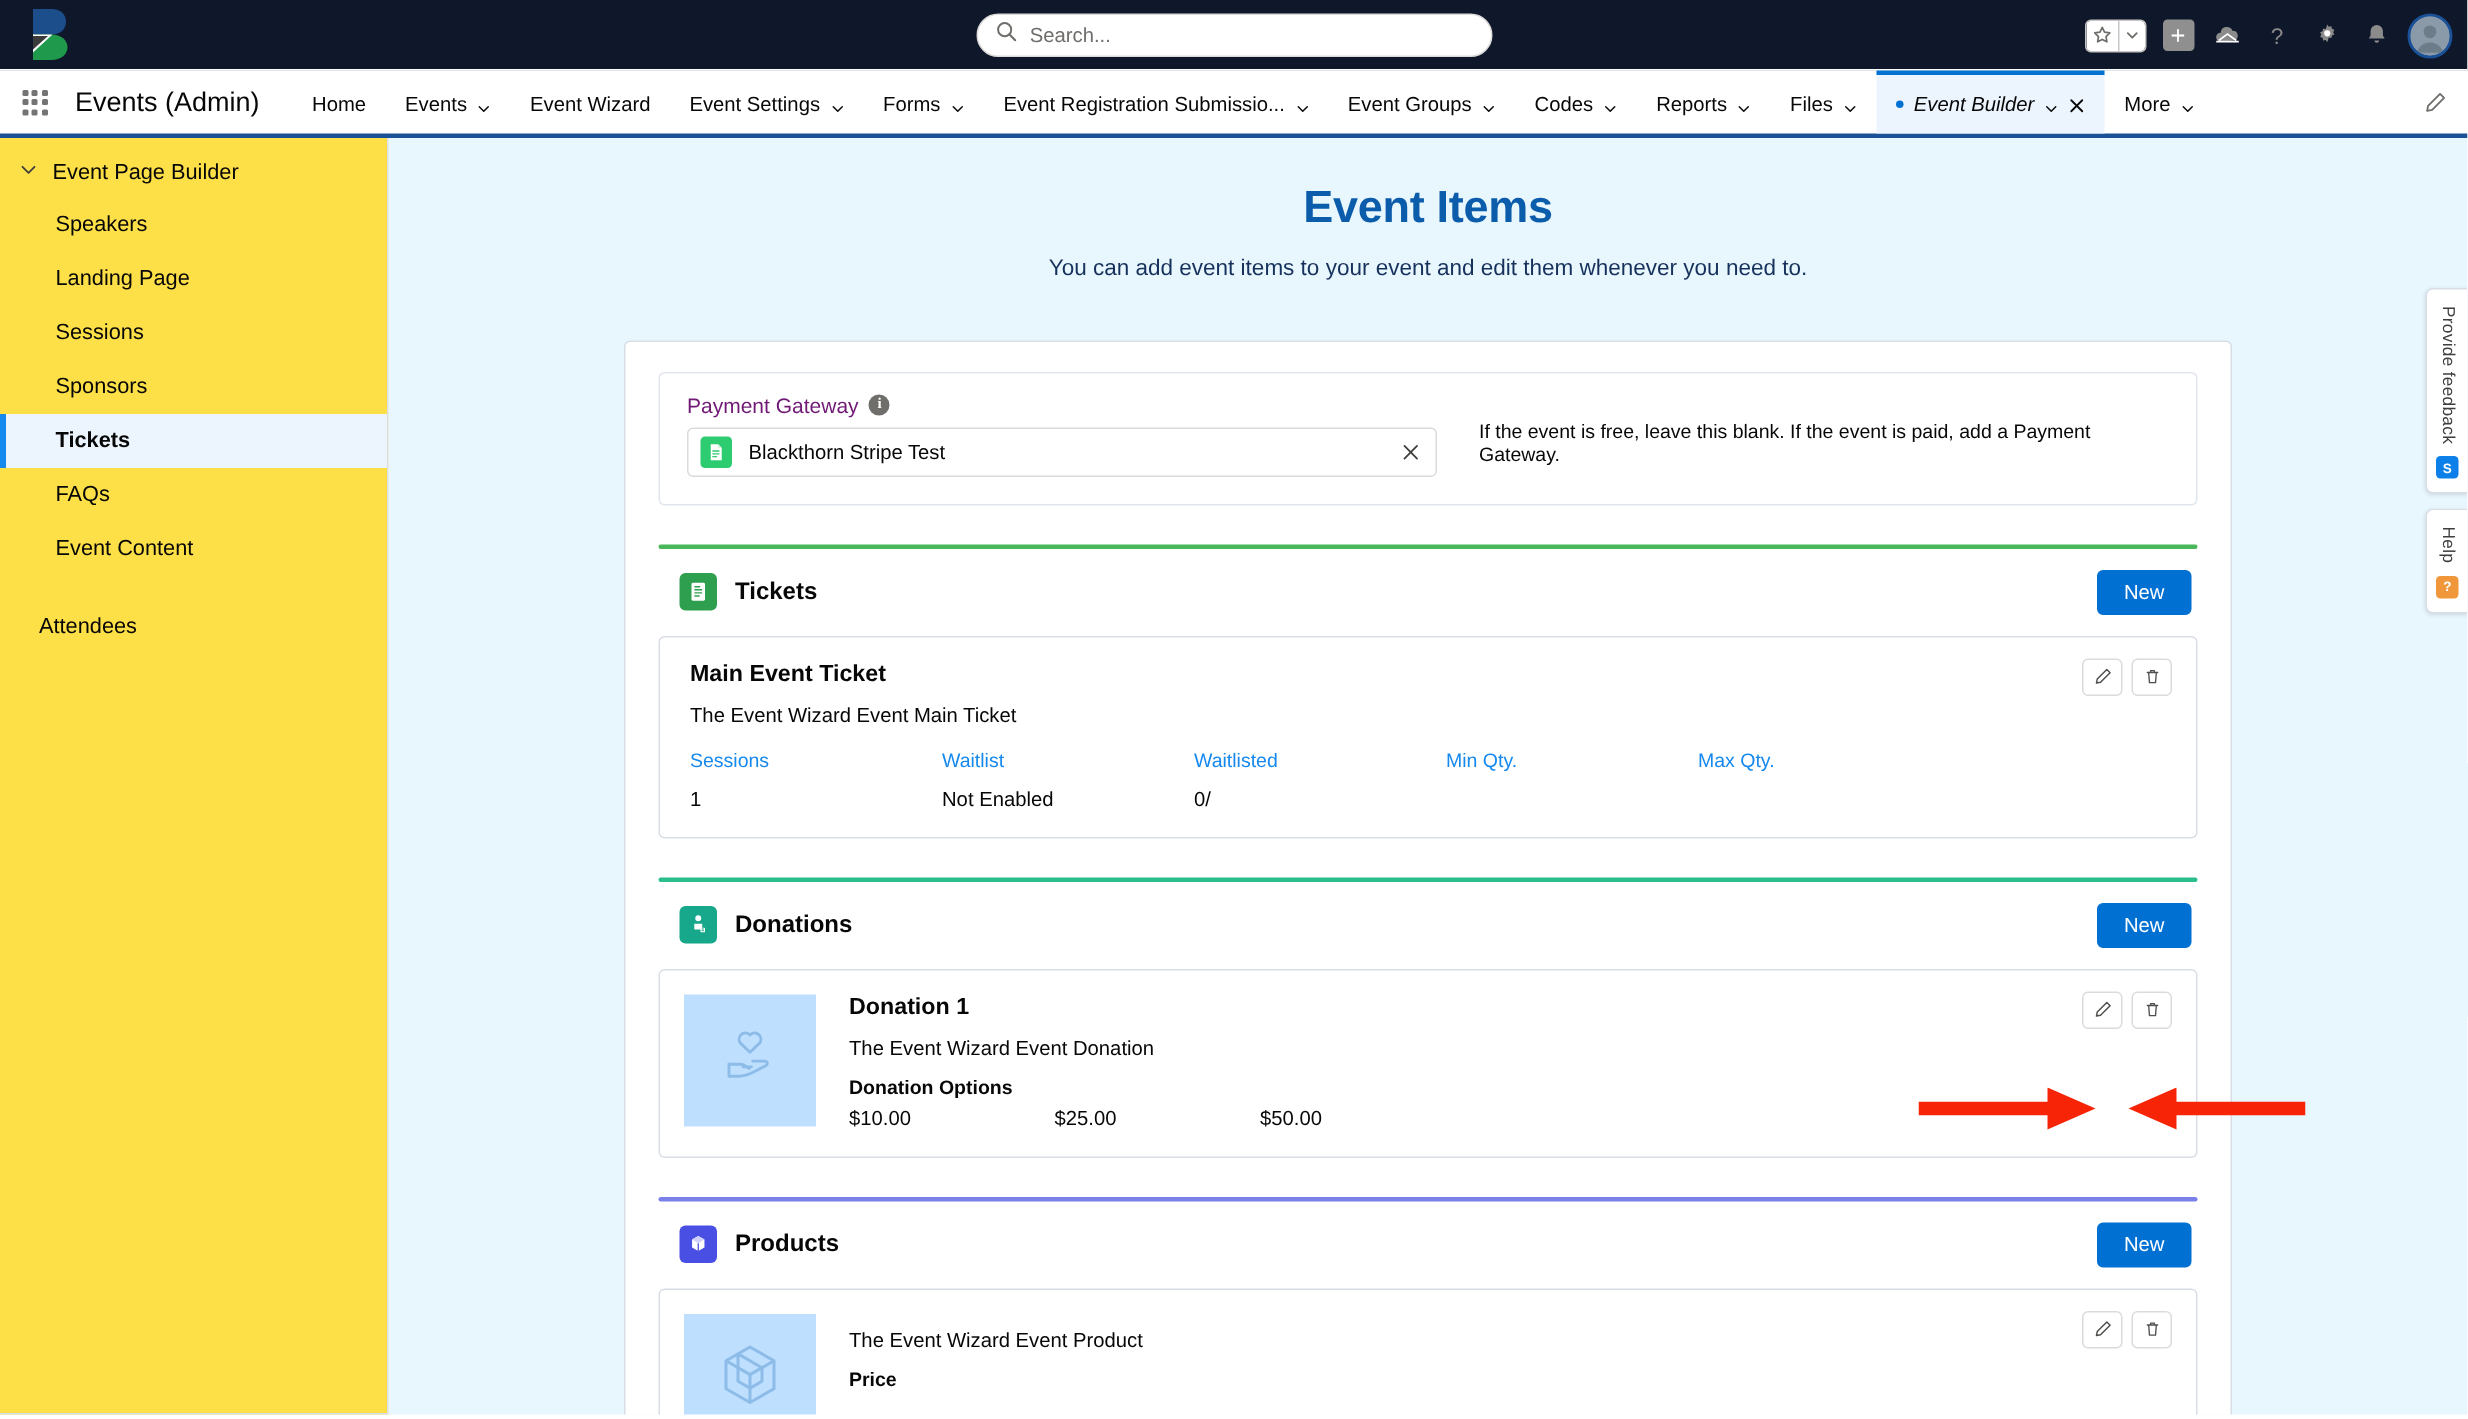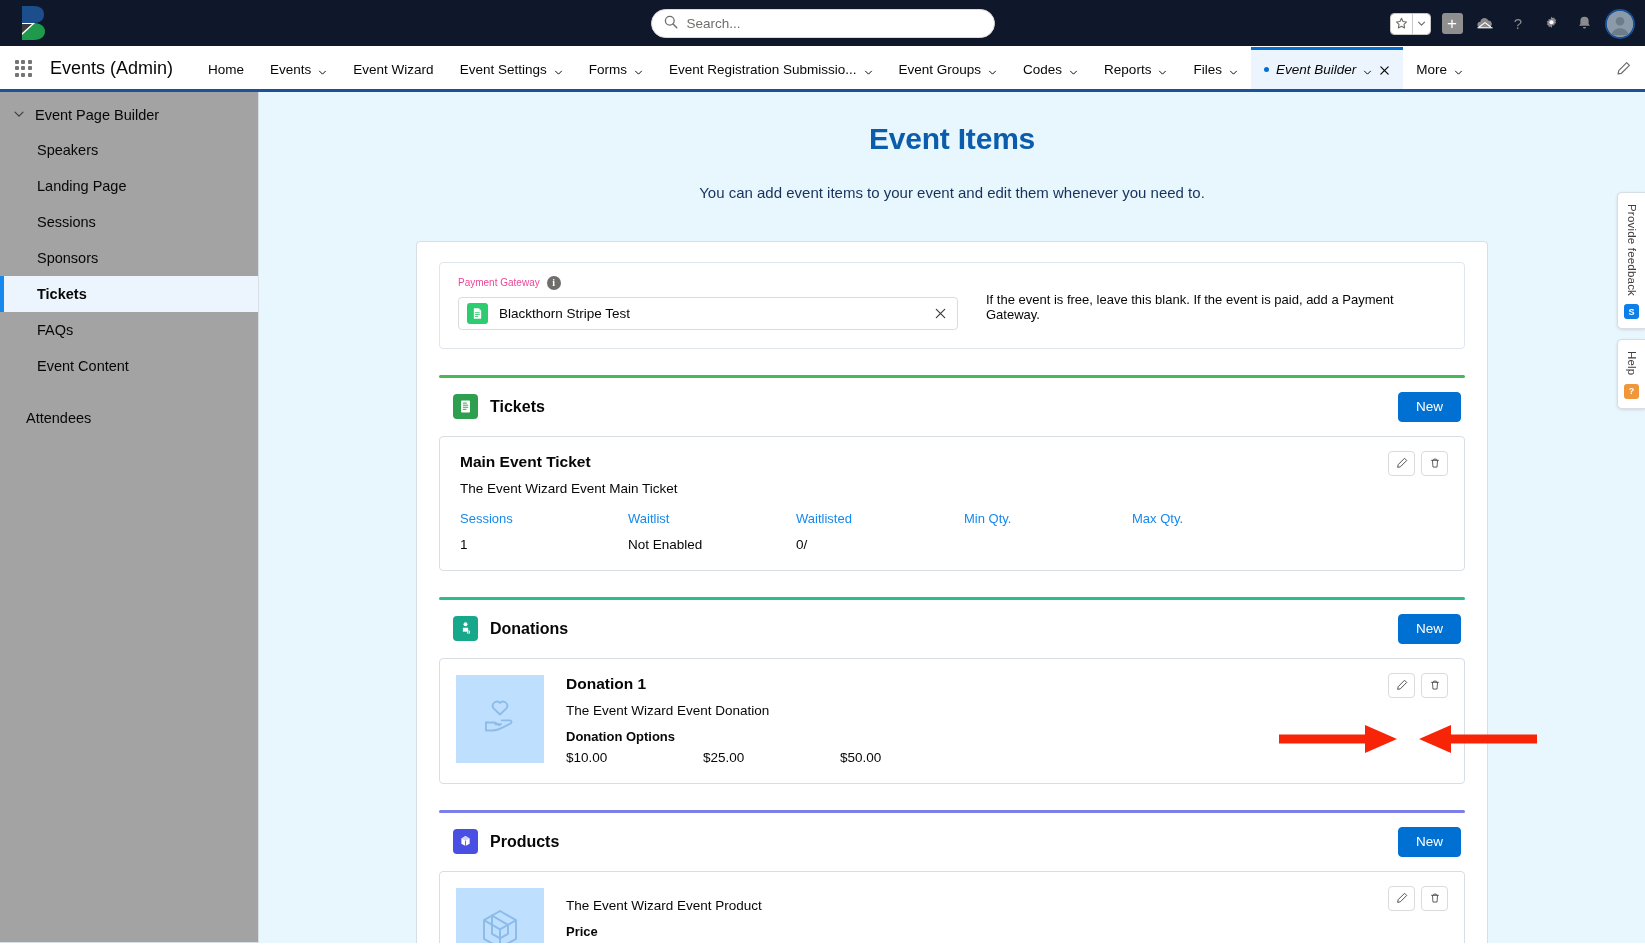--- a/index.html
+++ b/index.html
@@ -94,21 +94,21 @@
   .pencil-right {
     width: 44px; display: flex; align-items: center; justify-content: center;
     flex: none; color: #706e6b; cursor: pointer;
   }
 
   
   .body-split { display: flex; height: calc(946px - 47px - 48px); }
 
   
   .sidebar {
-    width: 259px; flex: none; background: #a3a3a3;
+    width: 259px; flex: none; background: #fde047;
     border-right: 1px solid #d8dde6; position: relative;
     padding-top: 6px;
   }
   .side-group {
     display: flex; align-items: center; gap: 10px;
     padding: 9px 12px 9px 13px; font-size: 14.5px; color: #080707;
     cursor: pointer;
   }
   .side-item {
     padding: 10px 12px 10px 37px; font-size: 14.5px; color: #080707;
@@ -131,37 +131,37 @@
   .main {
     flex: 1; background: #e8f6fd; position: relative; overflow: hidden;
   }
   .canvas-inner { padding: 30px 0 0 0; }
   .page-title {
     text-align: center; font-size: 30px; font-weight: bold;
     color: #0b5cab; letter-spacing: -0.2px;
   }
   .page-sub {
     text-align: center; font-size: 15px; color: #16325c;
-    margin-top: 28px; line-height: 1.25;
+    margin-top: 14px; line-height: 1.25;
   }
   .card {
     width: 1072px; margin: 38px auto 0 auto;
     background: #fff; border: 1px solid #d8dde6; border-radius: 4px;
     min-height: 660px;
     padding: 20px 22px 0 22px;
   }
 
   
   .pg-panel {
     border: 1px solid #e0e5ee; border-radius: 4px;
     padding: 13px 18px 18px 18px; display: flex; align-items: flex-end; gap: 28px;
   }
   .pg-left { width: 500px; flex: none; }
   .pg-label-row { display: flex; align-items: center; gap: 7px; margin-bottom: 7px; }
-  .pg-label { font-size: 10px; color: #ec4899; }
+  .pg-label { font-size: 14px; color: #701a75; }
   .info-dot {
     width: 14px; height: 14px; border-radius: 50%; background: #706e6b;
     color: #fff; font-size: 10px; font-weight: bold;
     display: flex; align-items: center; justify-content: center;
     font-family: "Liberation Serif", serif;
   }
   .pg-input {
     height: 33px; border: 1px solid #dddbda; border-radius: 4px;
     display: flex; align-items: center; padding: 0 10px 0 8px; gap: 11px;
     background: #fff;

